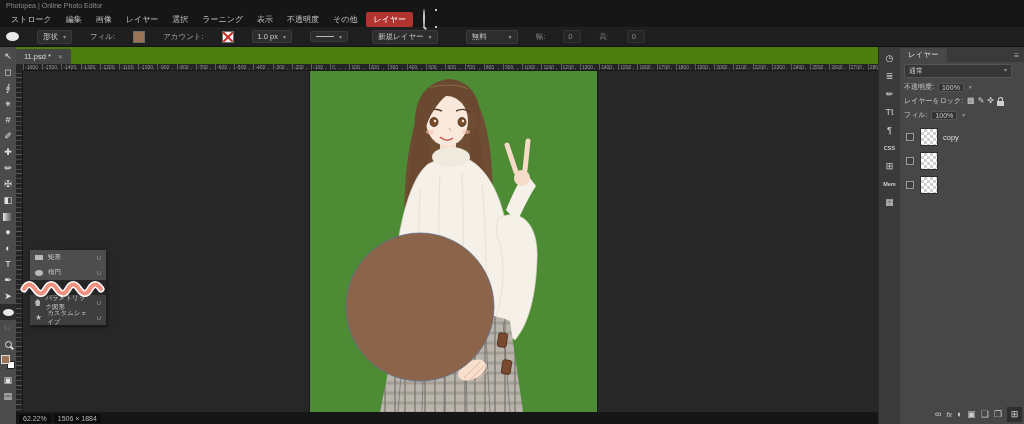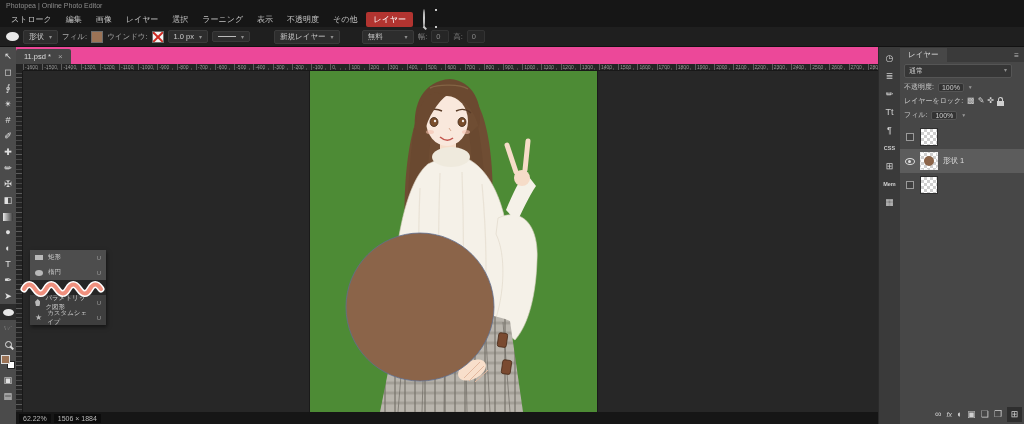--- a/index.html
+++ b/index.html
@@ -19,21 +19,21 @@
   .mag::after { content:''; position:absolute; width:4px; height:1.5px; background:#c9c9c9; transform:rotate(45deg); right:-3px; bottom:-1px; }
   .fs { width:9px; height:9px; border:1.5px solid #c9c9c9; position:relative; }
   .fs::before { content:''; position:absolute; left:1px; right:1px; top:-2px; bottom:-2px; background:#161616; }
   .fs::after { content:''; position:absolute; top:1px; bottom:1px; left:-2px; right:-2px; background:#161616; }
   #top-links { margin-left:auto; display:flex; align-items:center; gap:11px; }
   .top-link { font-size:8px; color:#b5b5b5; }
   .social-icon { font-size:11px; color:#d5d5d5; }
 
   
   .options-bar { height:20px; background:#1f1f1f; border-bottom:1px solid #121212;
-    display:flex; align-items:center; gap:4px; padding:0 6px; }
+    display:flex; align-items:center; gap:18px; padding:0 6px; }
   .tool-preview { width:13px; height:9px; background:#e9e9e9; border-radius:50%; }
   .opt-select { background:#2d2d2d; border:1px solid #3a3a3a; border-radius:2px; padding:1px 5px;
     font-size:7.5px; color:#ccc; display:flex; align-items:center; gap:5px; }
   .caret { color:#8f8f8f; font-size:6px; }
   .opt-label { font-size:7.5px; color:#a8a8a8; }
   .swatch-fill { width:12px; height:12px; background:#9b7356; border:1px solid #6c6c6c; }
   .swatch-stroke { width:12px; height:12px; background:#f4f4f4; border:1px solid #6c6c6c; position:relative; overflow:hidden; }
   .swatch-stroke::before,.swatch-stroke::after { content:''; position:absolute; left:-2px; right:-2px; top:4.5px; height:1.6px; background:#cf2b24; }
   .swatch-stroke::before { transform:rotate(45deg); }
   .swatch-stroke::after { transform:rotate(-45deg); }
@@ -54,21 +54,21 @@
   .gradient-tool.css-icon { width:10px; height:8px; background:linear-gradient(90deg,#e8e8e8,#3a3a3a); }
   .shape-tool.css-icon { width:11px; height:7px; background:#e8e8e8; border-radius:50%; }
   .zoom-tool.css-icon { width:7px; height:7px; border:1.5px solid #e0e0e0; border-radius:50%; position:relative; }
   .zoom-tool.css-icon::after { content:''; position:absolute; width:4px; height:1.5px; background:#e0e0e0; transform:rotate(45deg); right:-3px; bottom:-1px; }
   .swatches { position:relative; width:14px; height:14px; margin:3px 0; }
   .swatch-bg { position:absolute; right:0; bottom:0; width:8px; height:8px; background:#fff; border:1px solid #222; }
   .swatch-fg { position:absolute; left:0; top:0; width:9px; height:9px; background:#9b7356; border:1px solid #ddd; }
 
   
   .workspace { position:absolute; left:16px; right:146px; top:0; bottom:0; background:#272727; }
-  .tab-bar { height:17px; background:#ec4899; display:flex; align-items:flex-end; }
+  .tab-bar { height:17px; background:#4d7c0f; display:flex; align-items:flex-end; }
   .tab { background:#454545; color:#ddd; font-size:7.5px; padding:3px 8px; display:flex; gap:7px; align-items:center; border-radius:2px 2px 0 0; }
   .tab-close { color:#a5a5a5; font-size:8px; }
   .ruler-corner { position:absolute; top:17px; left:0; width:7px; height:7px; background:#242424; }
   .ruler-h { position:absolute; top:17px; left:7px; right:0; height:7px; background-color:#242424;
     background-image:repeating-linear-gradient(90deg,#5c5c5c 0 1px,transparent 1px 19.2px),
                      repeating-linear-gradient(90deg,#474747 0 1px,transparent 1px 4.8px);
     background-size:100% 100%,100% 3px; background-position:0 0,0 4px; background-repeat:repeat,repeat-x;
     overflow:hidden; border-bottom:1px solid #181818; }
   .rl { position:absolute; top:0px; font-size:5px; color:#979797; white-space:nowrap; }
   .ruler-v { position:absolute; top:24px; left:0; width:7px; bottom:0; background-color:#242424;
@@ -165,35 +165,35 @@
   </div>
 
   <div class="options-bar">
     <span class="tool-preview"></span>
     <span class="opt-select">
       <span>形状</span>
       <span class="caret">▾</span>
     </span>
     <span class="opt-label">フィル:</span>
     <span class="swatch-fill"></span>
-    <span class="opt-label">ウインドウ:</span>
+    <span class="opt-label">アカウント:</span>
     <span class="swatch-stroke"></span>
     <span class="opt-select">
       <span>1.0 px</span>
       <span class="caret">▾</span>
     </span>
     <span class="opt-select">
       <span class="line-sample"></span>
       <span class="caret">▾</span>
     </span>
-    <span class="opt-select" style="margin-left:20px;">
+    <span class="opt-select" style="margin-left:6px;">
       <span>新規レイヤー</span>
       <span class="caret">▾</span>
     </span>
-    <span class="opt-select" style="margin-left:18px;min-width:52px;">
+    <span class="opt-select" style="margin-left:10px;min-width:52px;">
       <span>無料</span>
       <span class="caret" style="margin-left:auto">▾</span>
     </span>
     <span class="dim-label">幅:</span>
     <span class="dim-field">0</span>
     <span class="dim-label">高:</span>
     <span class="dim-field">0</span>
   </div>
 
   <div class="main">
@@ -436,28 +436,28 @@
         <span class="val-box">100%</span>
         <span class="tri">▼</span>
       </div>
 
       <div class="layer-list">
         <div class="layer-row">
           <span class="vis-cell">
               <span class="chk"></span>
             </span>
           <span class="thumb"></span>
+          <span>copy</span>
+        </div>
+        <div class="layer-row">
+          <span class="vis-cell">
+              <span class="chk"></span>
+            </span>
+          <span class="thumb"></span>
           <span></span>
-        </div>
-        <div class="layer-row selected">
-          <span class="vis-cell">
-              <span class="eye"></span>
-            </span>
-          <span class="thumb circle-thumb"></span>
-          <span>形状 1</span>
         </div>
         <div class="layer-row">
           <span class="vis-cell">
               <span class="chk"></span>
             </span>
           <span class="thumb"></span>
           <span></span>
         </div>
       </div>
 

